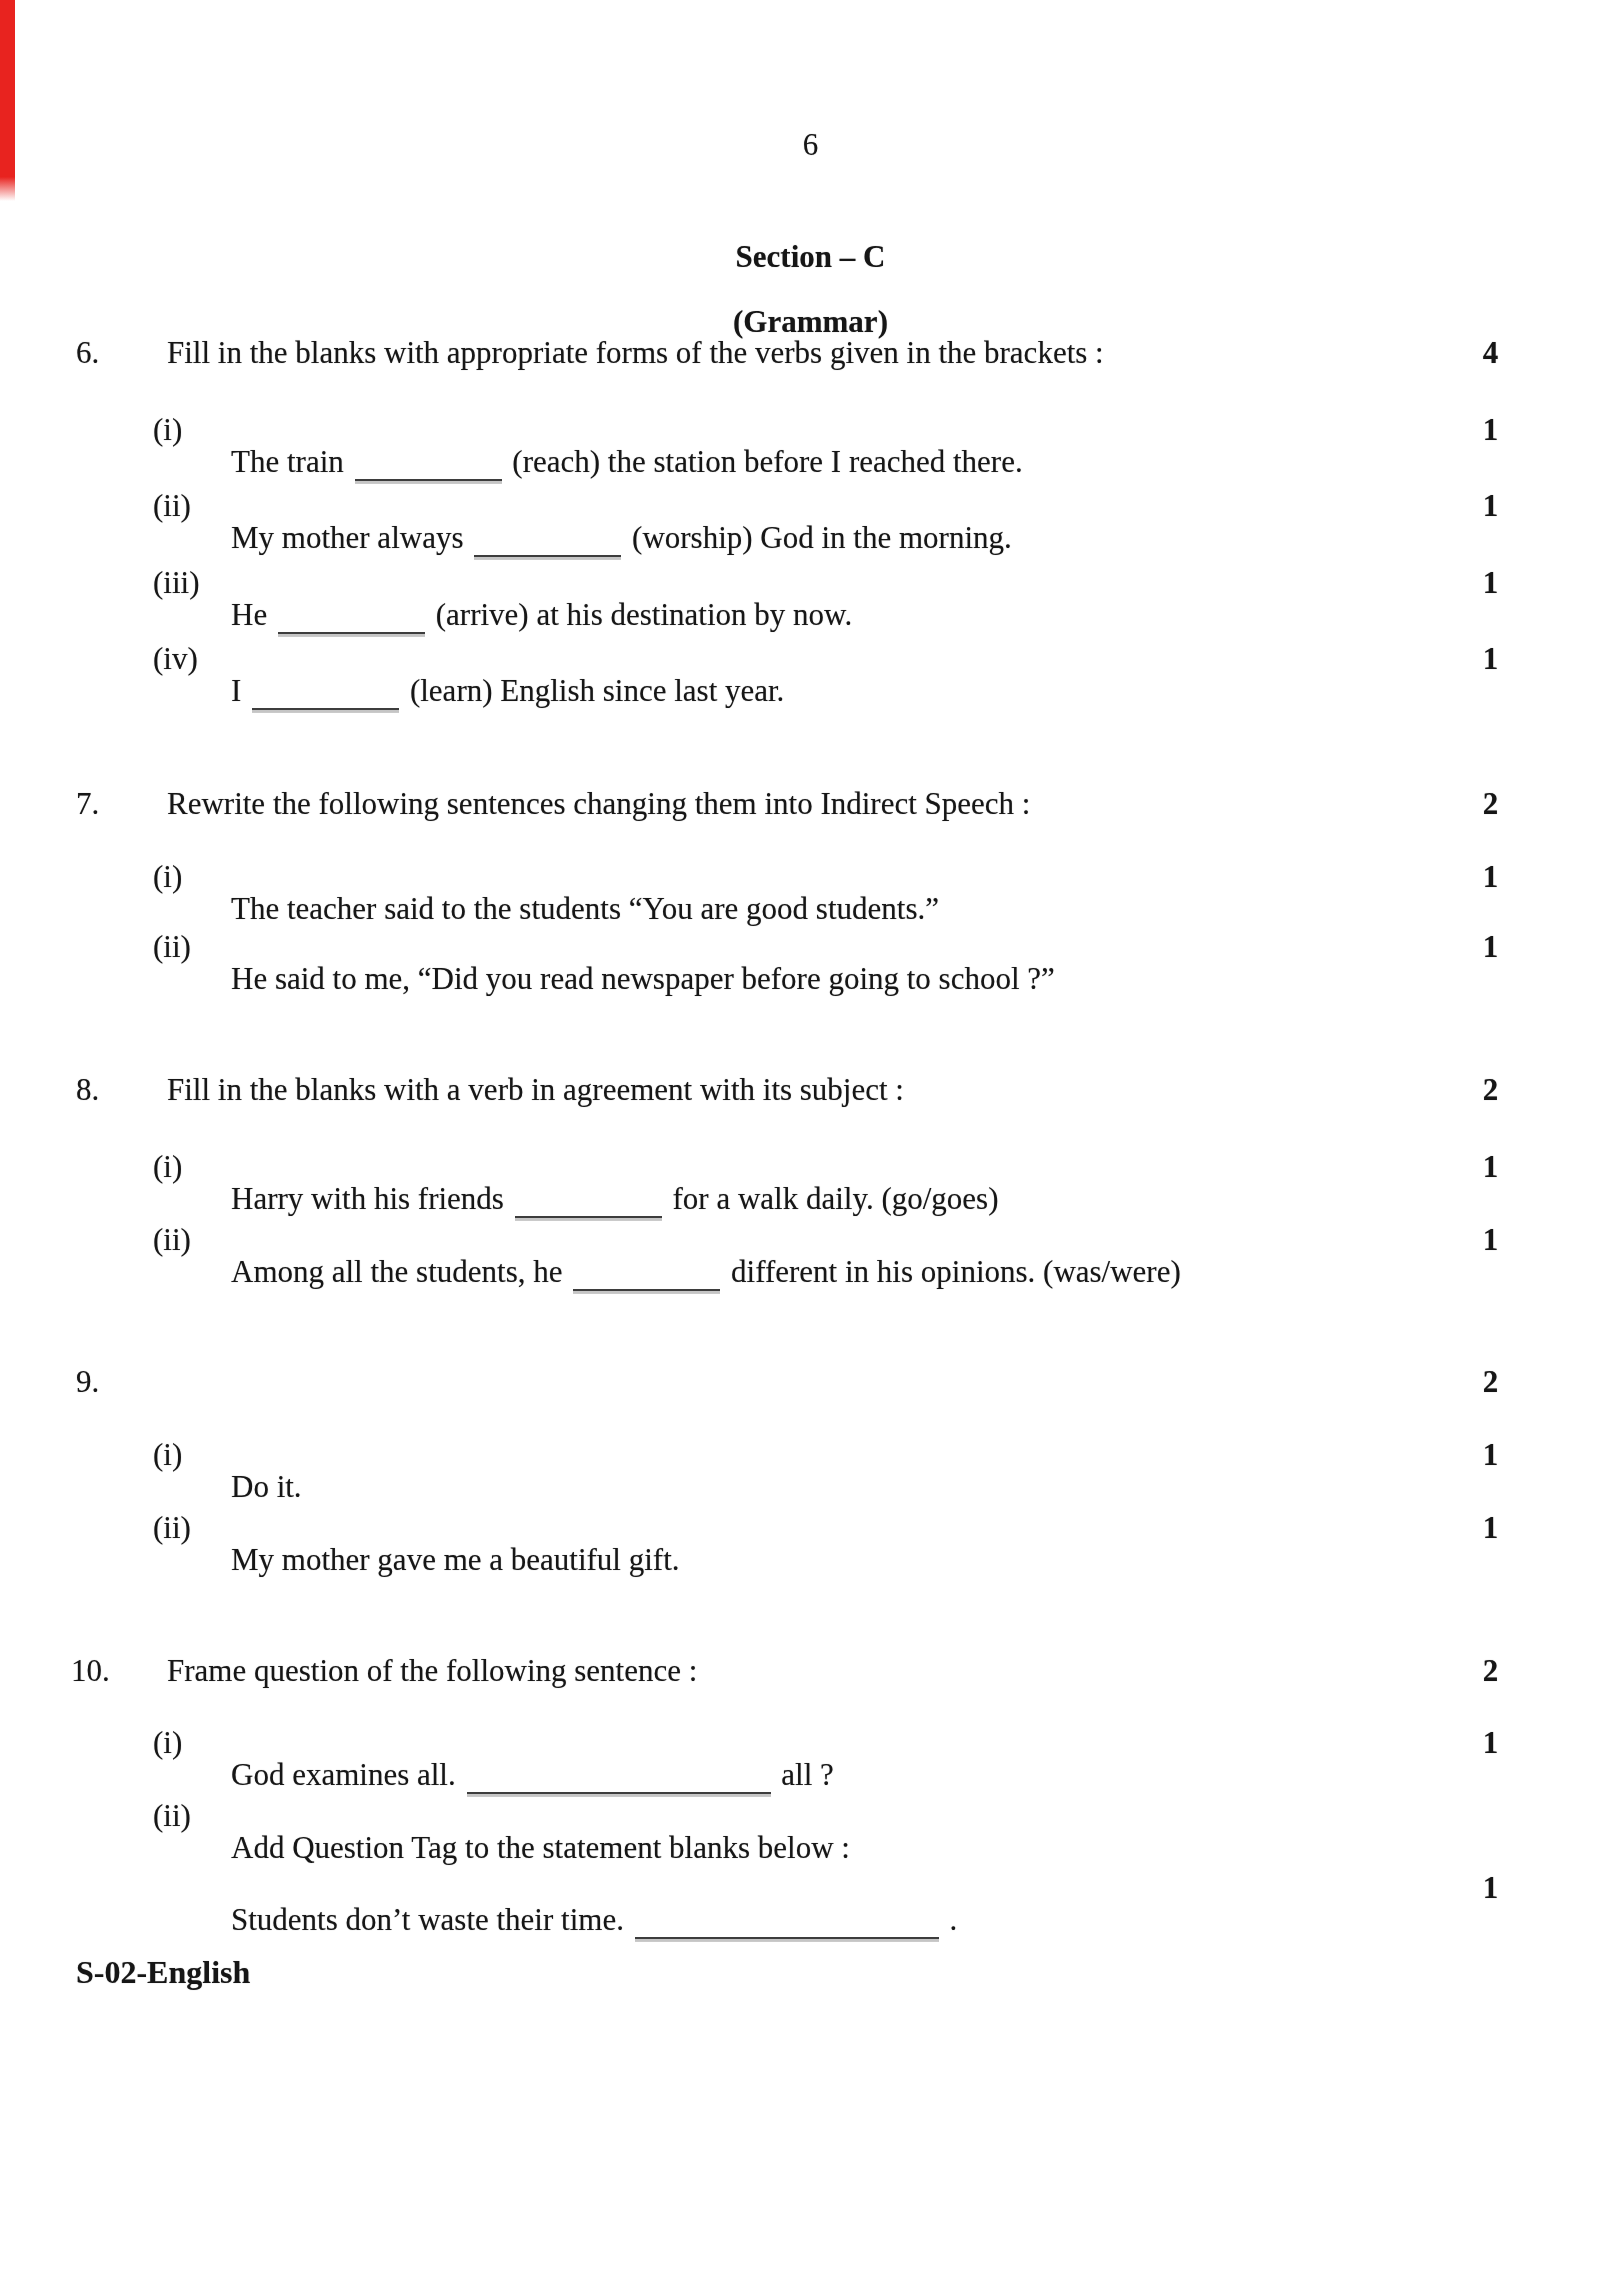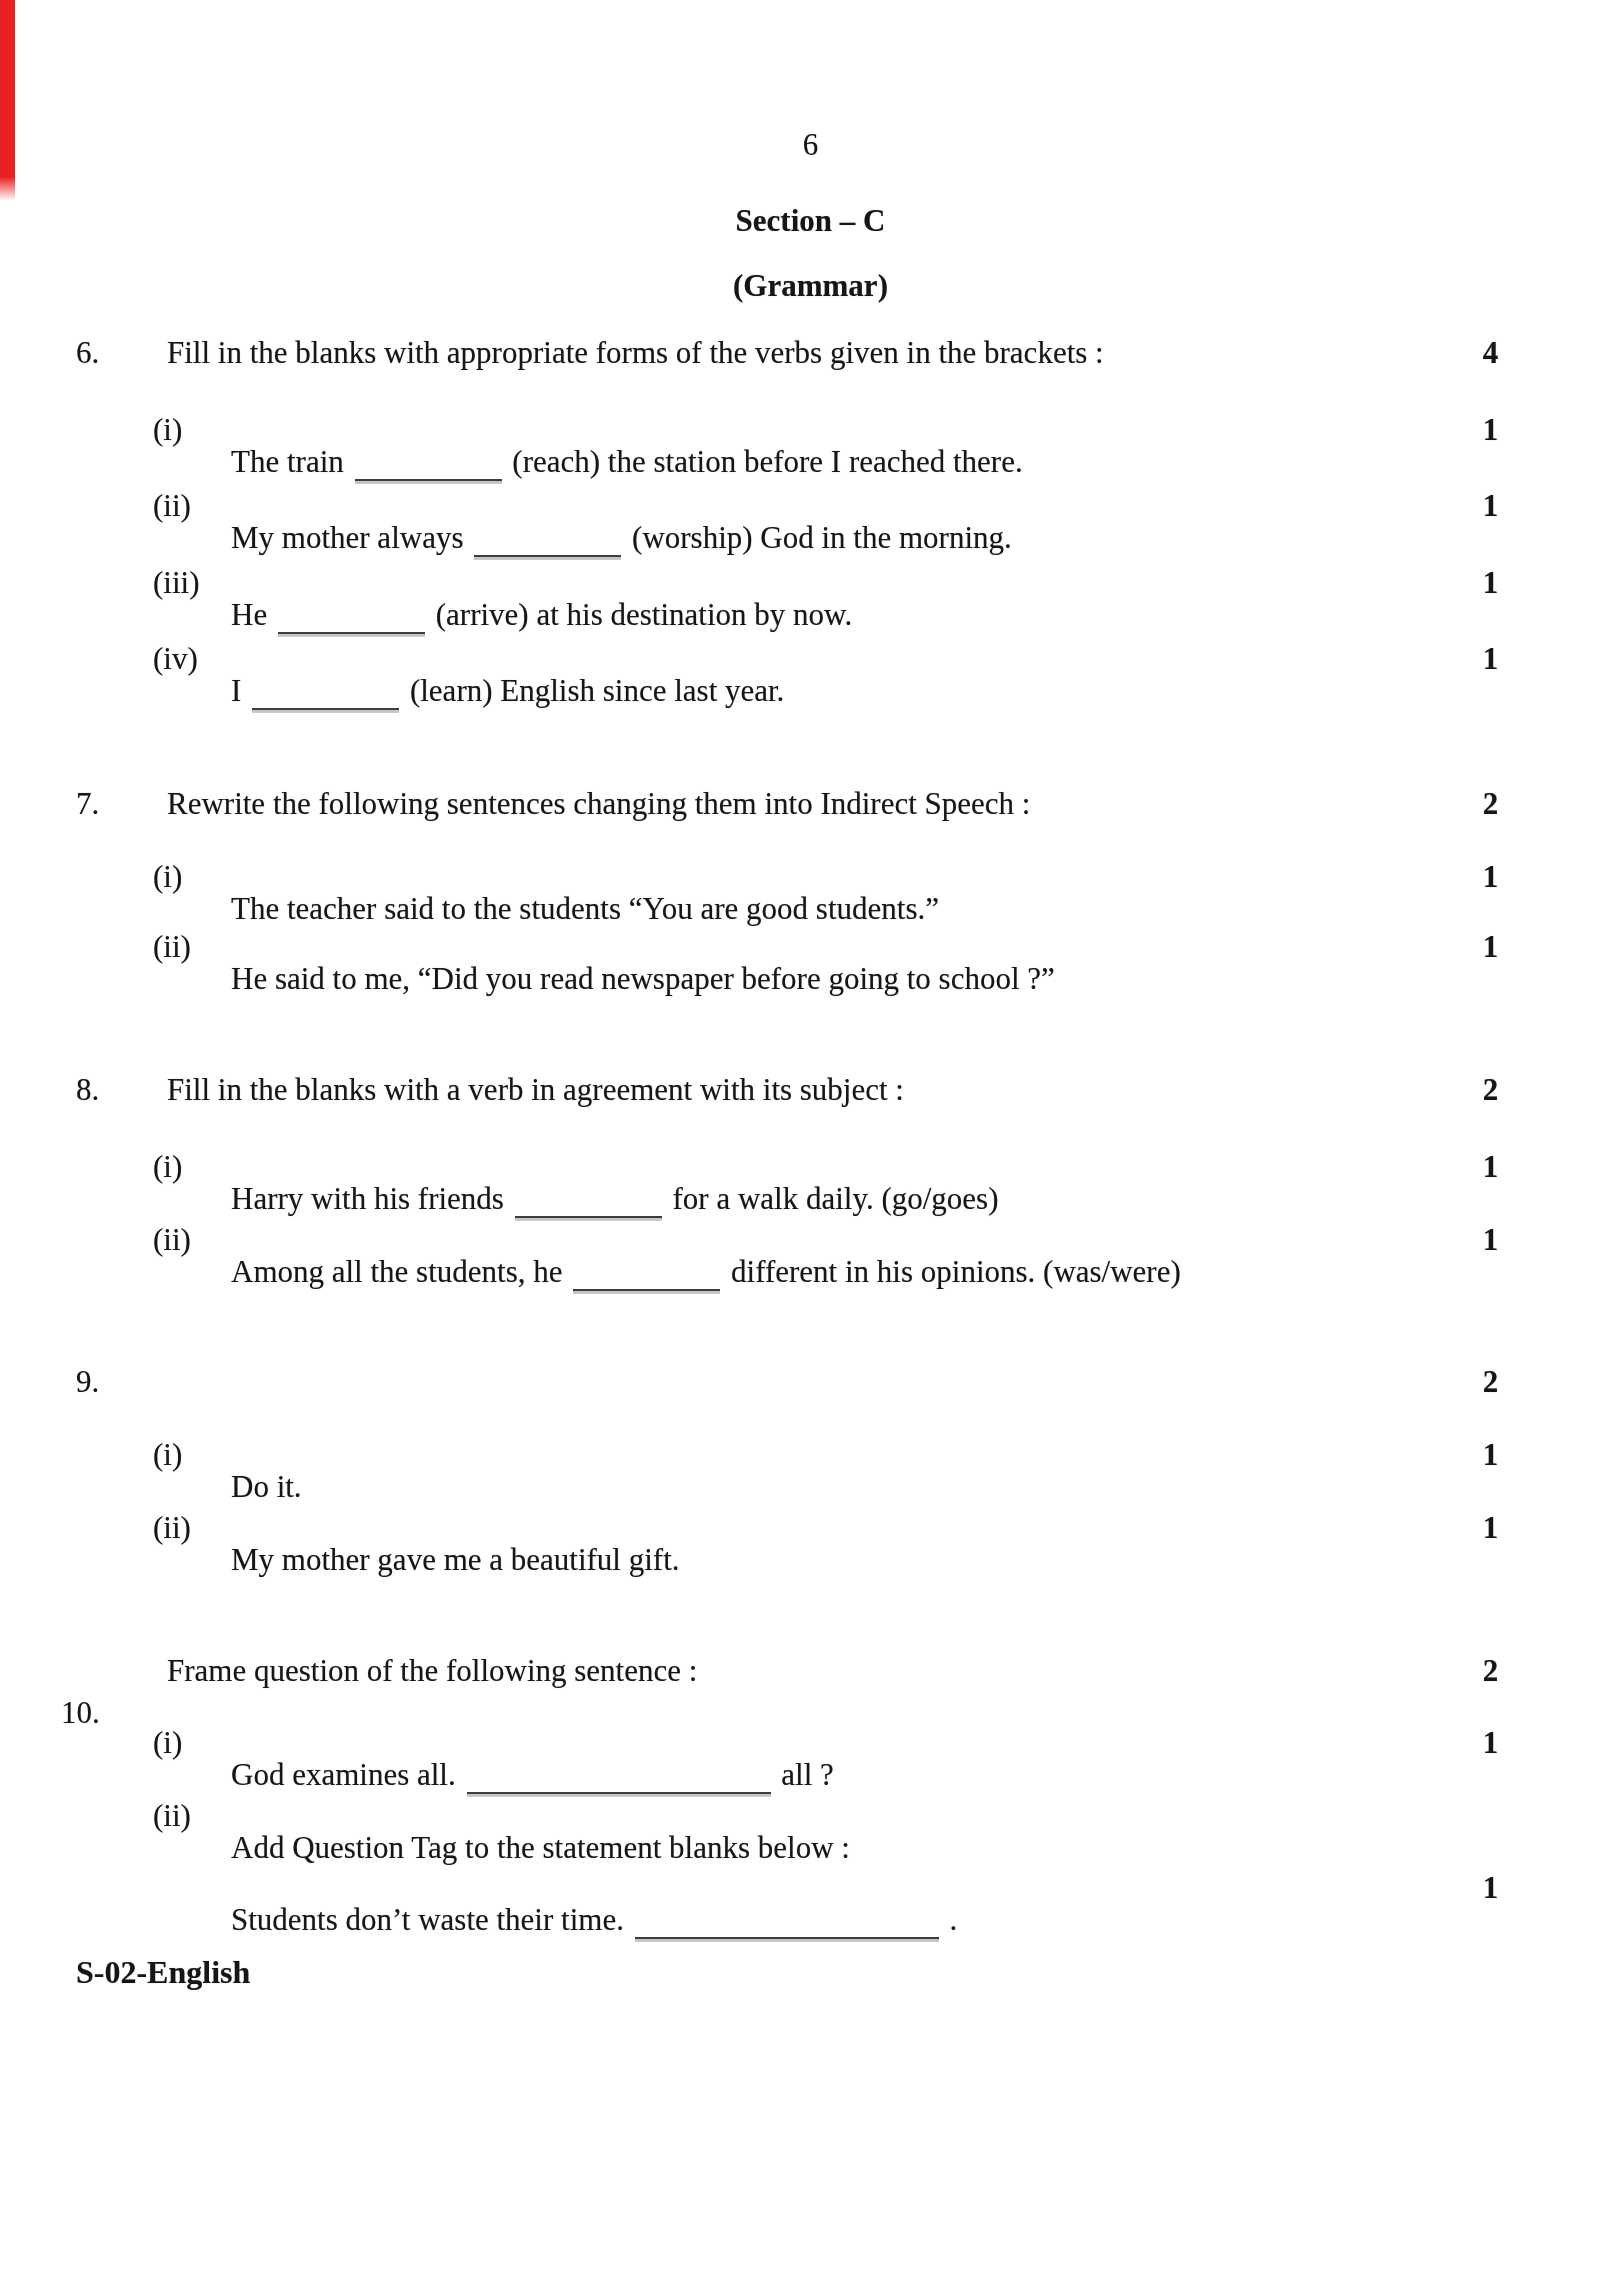--- a/index.html
+++ b/index.html
@@ -9,23 +9,23 @@
     height: 2293px;
     background: #ffffff;
     font-family: "Liberation Serif", "DejaVu Serif", serif;
     color: #161616;
     font-size: 31px;
     text-shadow: 0 0 1px rgba(0,0,0,.38);
     overflow: hidden;
   }
   .row { position: absolute; left: 0; right: 0; height: 43px; line-height: 43px; white-space: nowrap; }
   .center { text-align: center; }
-  .bold { font-weight: bold; }
+  .bold { font-weight: bold; margin-top: 36px; }
   .qnum  { position: absolute; left: 76px; }
-  .qnum10{ left: 61px; margin-top: 42px; }
+  .qnum10{ left: 71px; }
   .qtext { position: absolute; left: 167px; }
   .ilabel{ position: absolute; left: 153px; }
   .itext { position: absolute; left: 231px; margin-top: 32px; }
   .marks { position: absolute; right: 108px; width: 45px; text-align: center; font-weight: bold; }
   .blank {
     display: inline-block;
     height: 29px;
     vertical-align: -8.8px;
     margin: 0 10.8px;
     border-bottom: 2.9px solid #3d3d3d;

